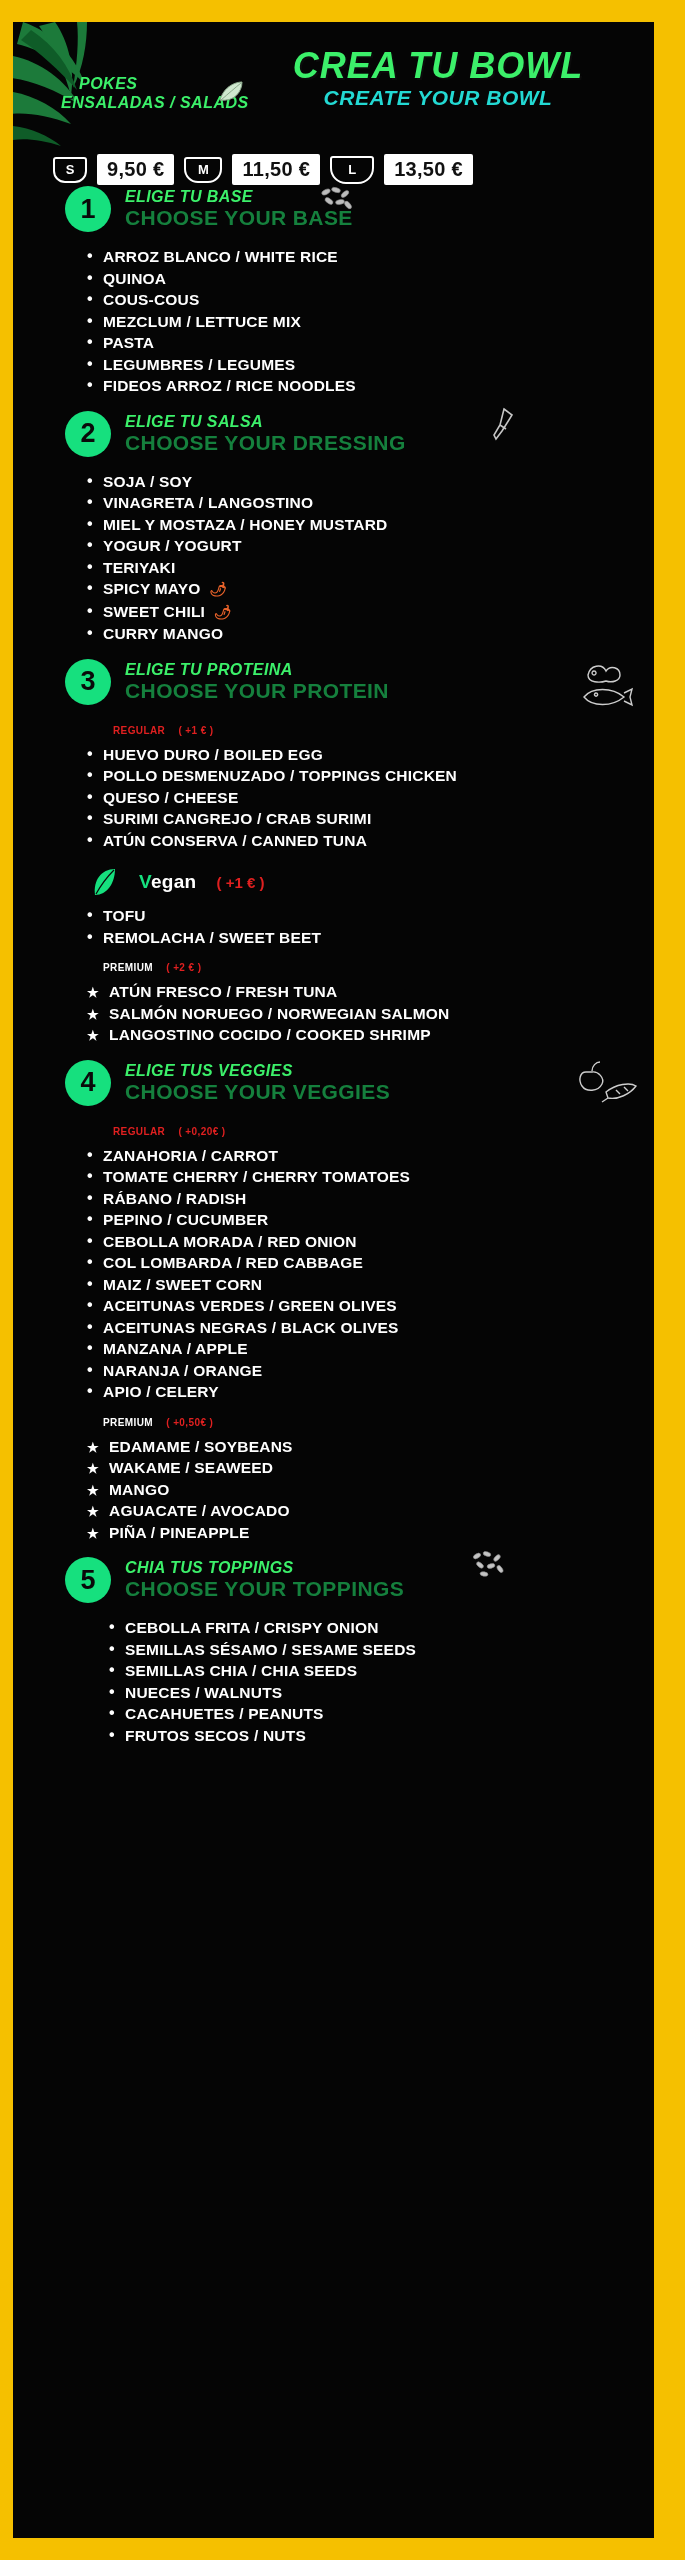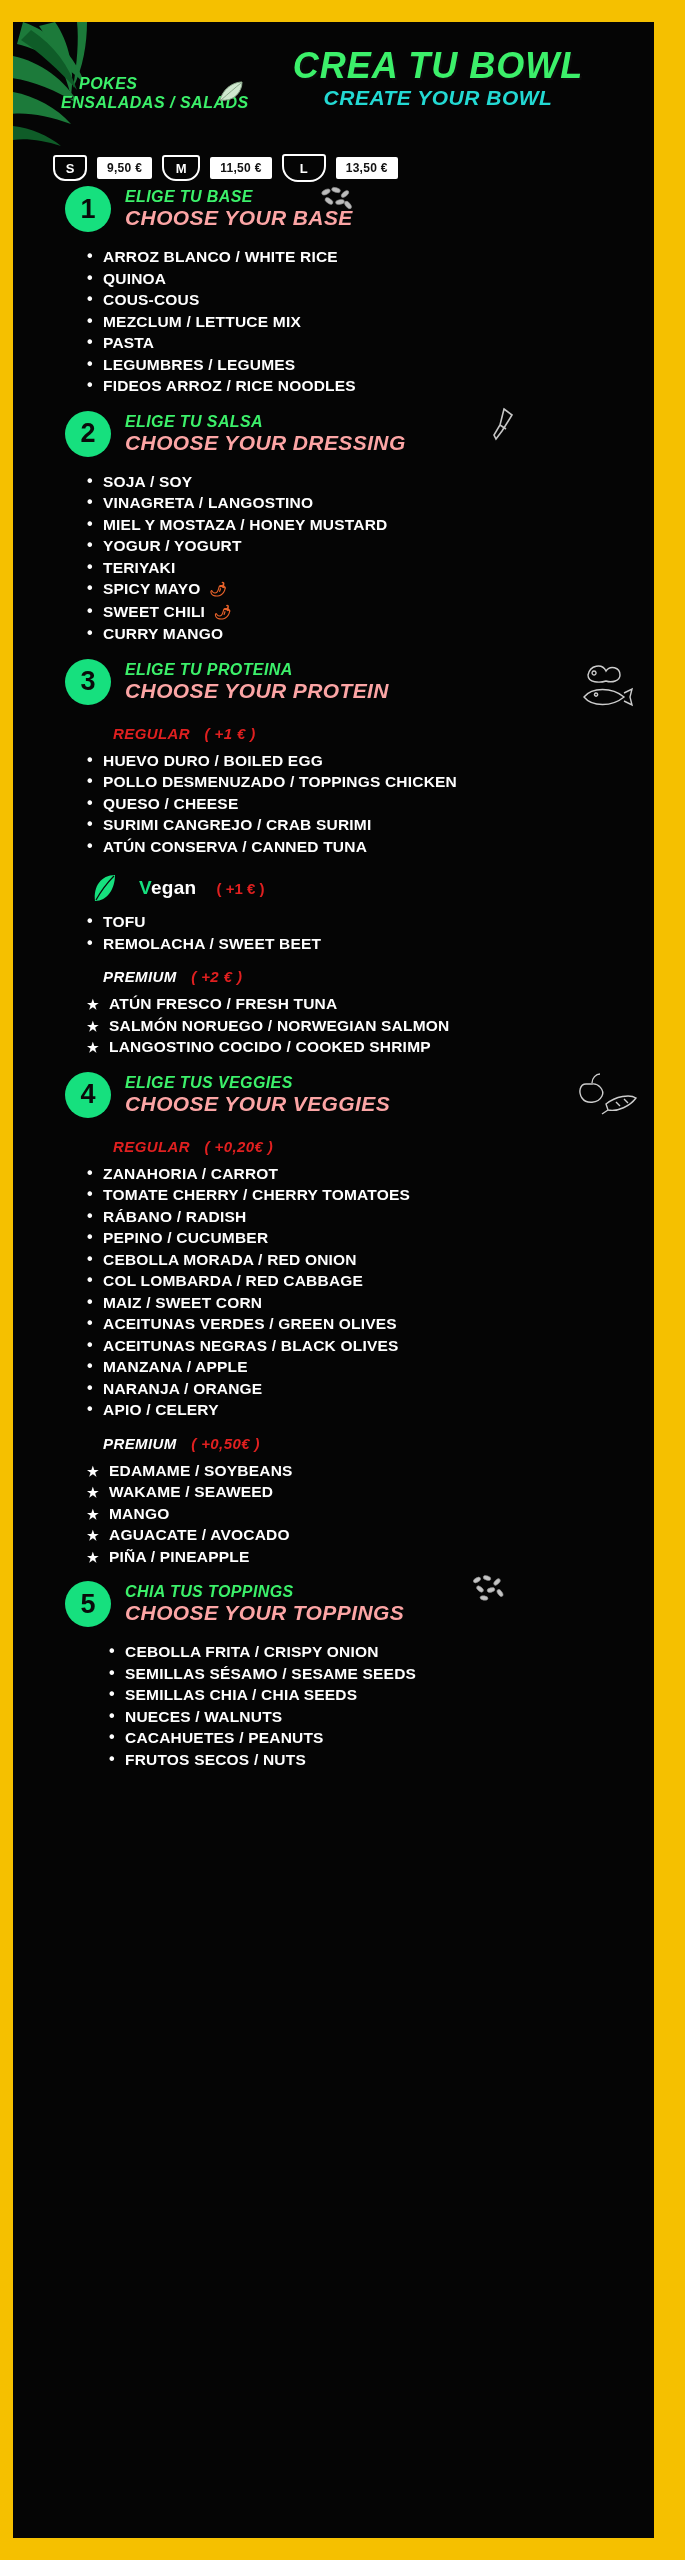--- a/index.html
+++ b/index.html
@@ -94,21 +94,21 @@
     font-size: 13px;
     font-weight: bold;
     display: flex; align-items: center; justify-content: center;
   }
   .size-badge.m { border-radius: 3px 3px 14px 14px; width: 38px; }
   .size-badge.l { border-radius: 3px 3px 16px 16px; width: 44px; height: 28px; }
   .price-box {
     background: #ffffff;
     color: #111;
     font-weight: bold;
-    font-size: 12px;
+    font-size: 20px;
     padding: 4px 10px;
     border-radius: 2px;
     letter-spacing: 0.3px;
   }
 
   
   .section { position: relative; padding: 0 0 0 0; }
   .sec-head {
     position: relative;
     display: flex;
@@ -128,24 +128,23 @@
   }
   .sec-titles { line-height: 1.12; }
   .sec-es {
     color: #3cf06a;
     font-weight: bold;
     font-size: 16px;
     font-style: italic;
     letter-spacing: 0.4px;
   }
   .sec-en {
-    color: #fca5a5;
+    color: #15803d;
     font-weight: bold;
     font-size: 21px;
-    font-style: italic;
     letter-spacing: 0.4px;
   }
   .sec-icon {
     position: absolute;
     right: 26px;
     top: 10px;
     opacity: 0.85;
   }
 
   .items {
@@ -169,24 +168,23 @@
     color: #ffffff;
     font-size: 16px;
   }
   .items.star li::before { content: "★"; font-size: 13px; top: 1px; }
   .items.star li { padding-left: 22px; }
   .items .chili { color: #e8622a; font-size: 14px; }
 
   .tier {
     margin: 14px 0 2px 0;
     padding-left: 100px;
-    font-size: 15px;
+    font-size: 10px;
     font-weight: bold;
     letter-spacing: 0.4px;
-    font-style: italic;
   }
   .tier .lbl { color: #e02020; }
   .tier .price { color: #e02020; margin-left: 10px; }
   .tier.premium { padding-left: 90px; }
   .tier.premium .lbl { color: #ffffff; }
 
   .vegan-row {
     display: flex; align-items: center; gap: 20px;
     padding-left: 78px;
     margin: 16px 0 4px 0;

